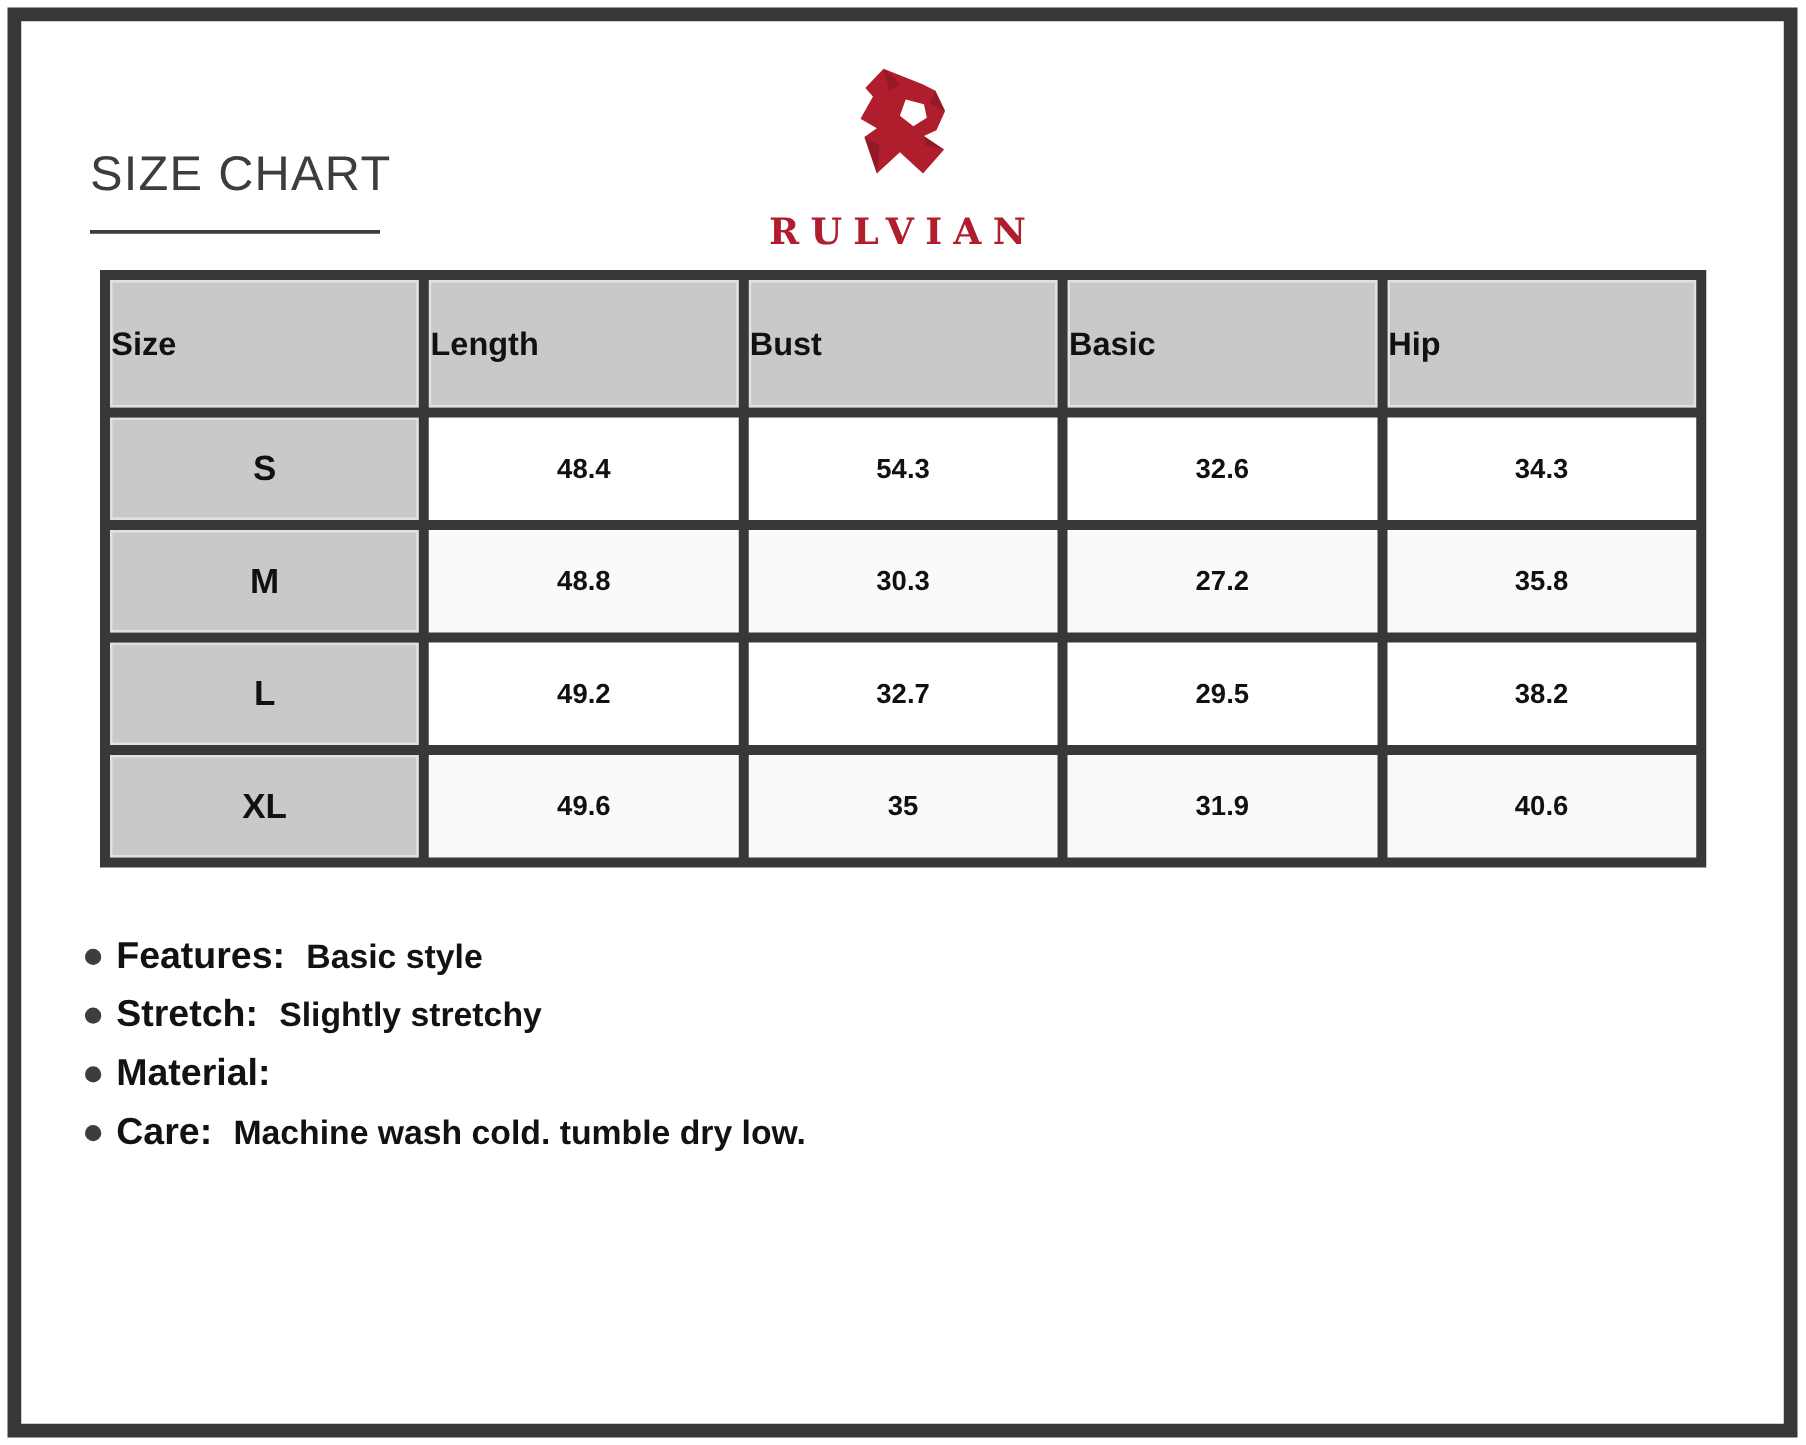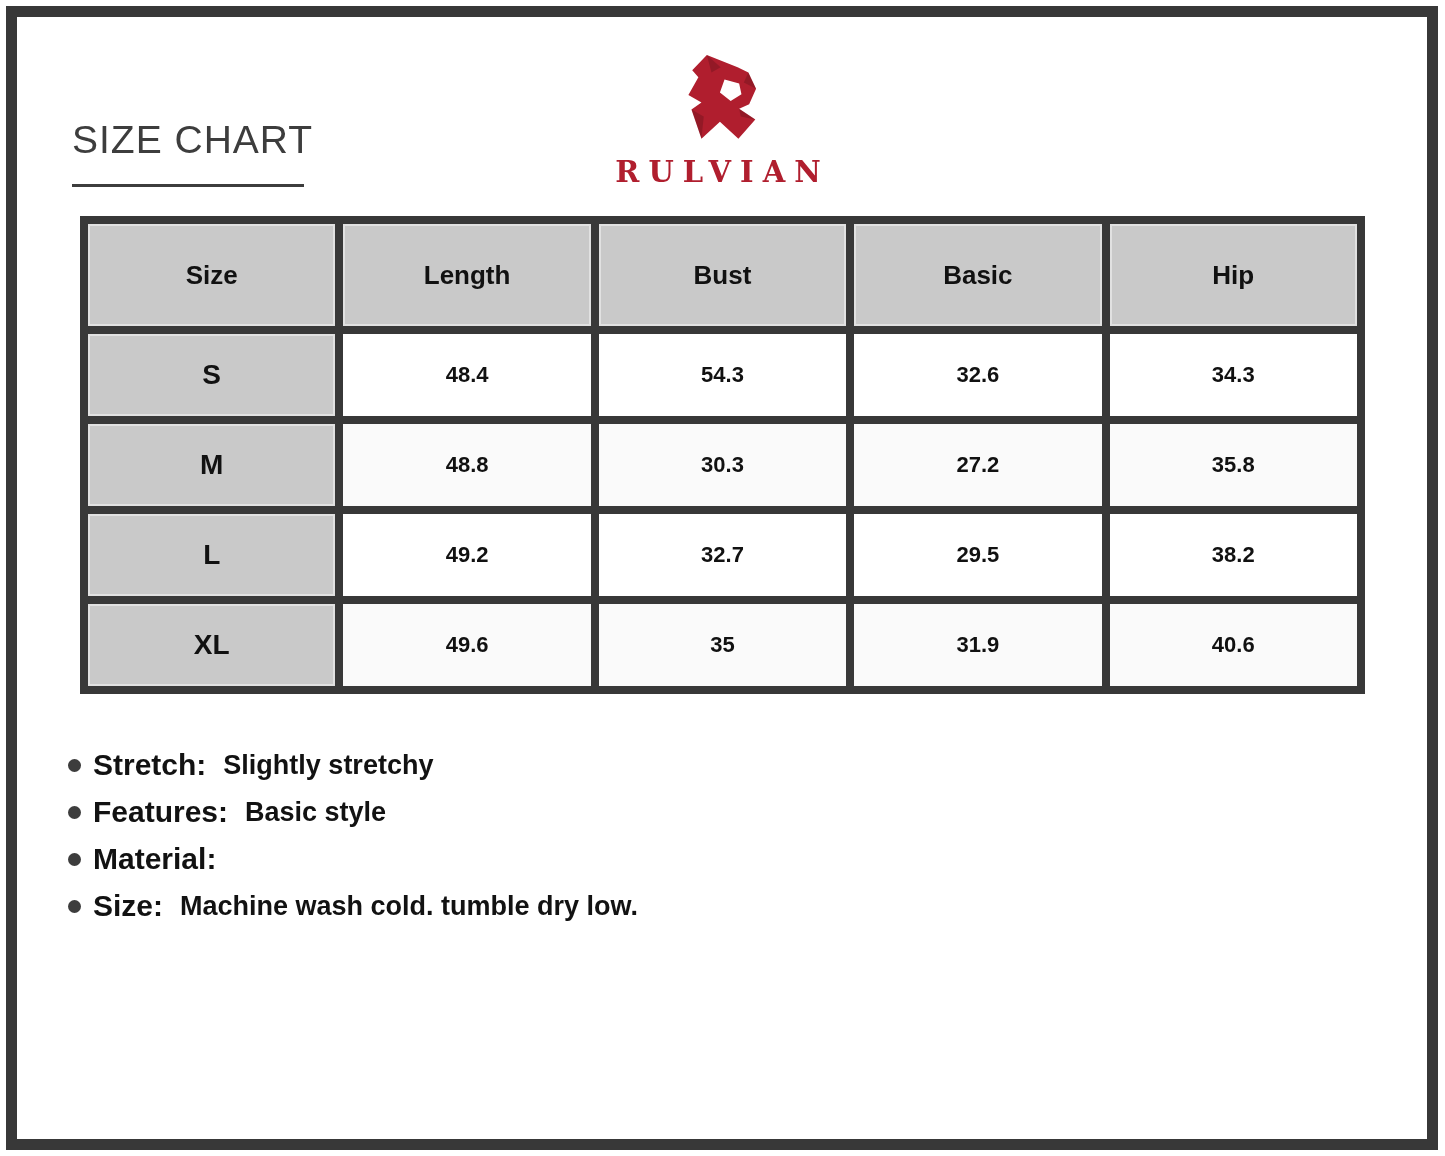--- a/index.html
+++ b/index.html
@@ -49,21 +49,21 @@
     top: 44px;
     transform: translateX(-50%);
     width: 260px;
     text-align: center;
   }
   .brand svg {
     display: block;
     margin: 0 auto;
   }
   .brand-name {
-    margin-top: 3px;
+    margin-top: 16px;
     font-family: "DejaVu Serif", serif;
     font-weight: bold;
     font-size: 29px;
     letter-spacing: 9px;
     color: var(--brand-red, #b01e2e);
     white-space: nowrap;
   }
 
   
   .size-table {
@@ -76,21 +76,21 @@
     border-spacing: 8px;
     background: var(--table-frame, #383838);
   }
   .size-table th {
     height: 100px;
     background: var(--header-cell, #c9c9c9);
     box-shadow: inset 0 0 0 2px rgba(255,255,255,0.45);
     font-size: 26px;
     font-weight: bold;
     color: #111111;
-    text-align: center;
+    text-align: left;
     vertical-align: middle;
     margin-left: 26px;
   }
   .size-table td {
     height: 80px;
     background: var(--data-cell, #ffffff);
     font-size: 22px;
     font-weight: bold;
     color: #111111;
     text-align: center;
@@ -203,32 +203,32 @@
         <td>35</td>
         <td>31.9</td>
         <td>40.6</td>
       </tr>
     </tbody>
   </table>
 
   <ul class="details">
     <li>
       <span class="bullet"></span>
+      <span class="detail-label">Features:</span>
+      <span class="detail-value">Basic style</span>
+    </li>
+    <li>
+      <span class="bullet"></span>
       <span class="detail-label">Stretch:</span>
       <span class="detail-value">Slightly stretchy</span>
     </li>
     <li>
       <span class="bullet"></span>
-      <span class="detail-label">Features:</span>
-      <span class="detail-value">Basic style</span>
-    </li>
-    <li>
-      <span class="bullet"></span>
       <span class="detail-label">Material:</span>
     </li>
     <li>
       <span class="bullet"></span>
-      <span class="detail-label">Size:</span>
+      <span class="detail-label">Care:</span>
       <span class="detail-value">Machine wash cold. tumble dry low.</span>
     </li>
   </ul>
 
 </div>
 
 </body></html>

